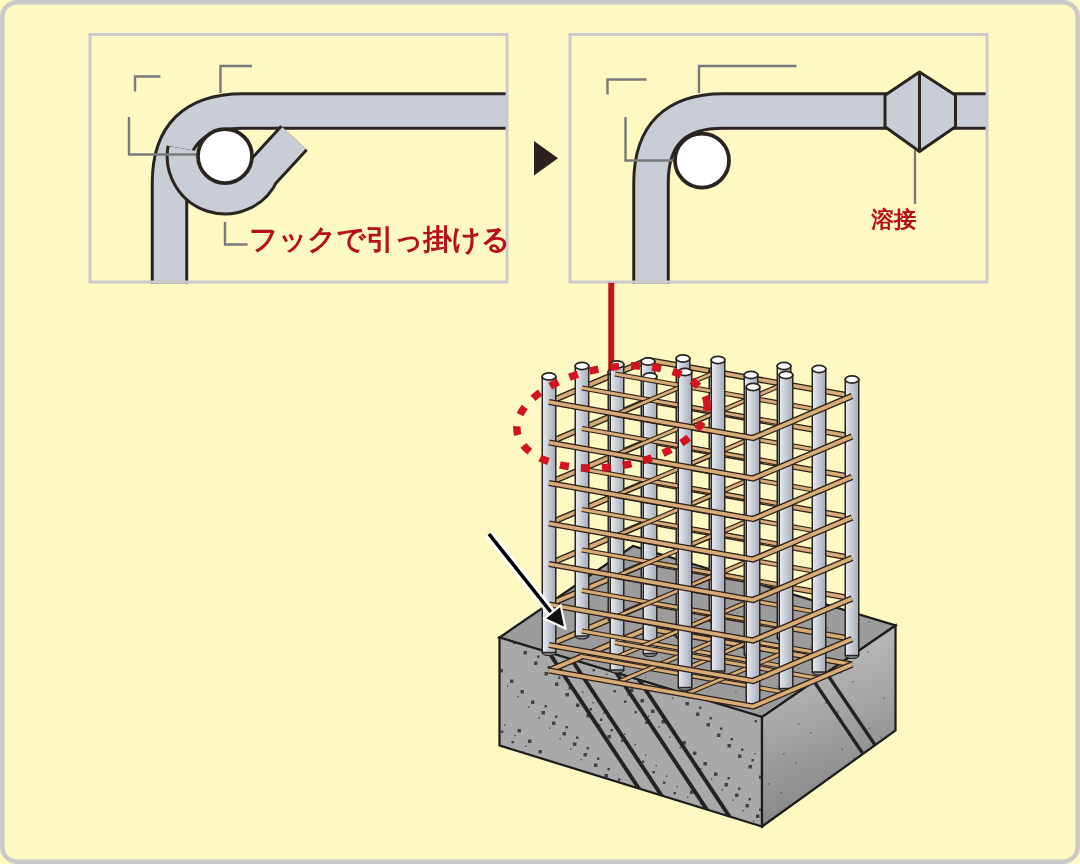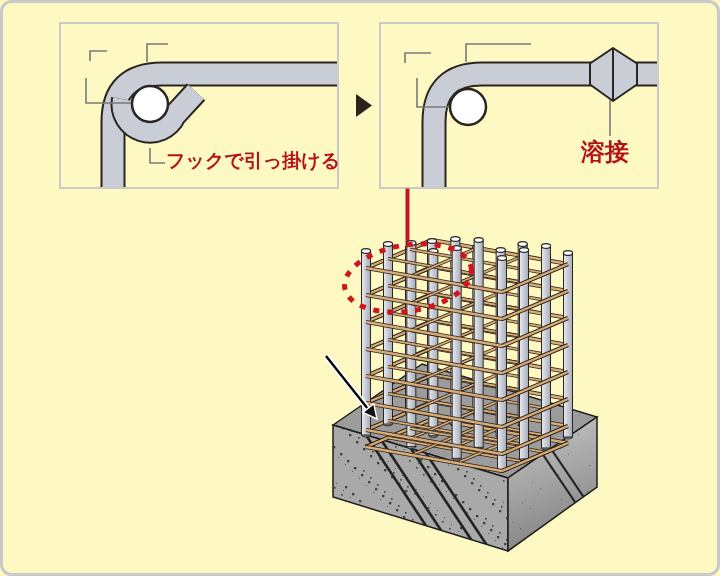--- a/index.html
+++ b/index.html
@@ -2,21 +2,21 @@
 <html><head>
 <meta charset="utf-8">
 <style>
   html,body{margin:0;padding:0;background:#000;}
   .canvas{position:relative;width:720px;height:576px;background:#fef9c3;overflow:hidden;
           font-family:"Liberation Serif", serif;}
   .canvas svg{position:absolute;left:0;top:0;}
   .label{position:absolute;white-space:nowrap;line-height:1.1;}
   .label.red{font-weight:bold;}
   .label.hook{left:166px;top:151px;font-size:19px;}
-  .label.weld{left:581px;top:139px;font-size:24px;text-align:center;}
+  .label.weld{left:581px;top:139px;font-size:15px;text-align:center;}
   .label.gold{left:470px;top:192px;font-size:25px;letter-spacing:1px;}
 </style>
 </head>
 <body>
 
 <div class="canvas">
   <svg id="scene" width="720" height="576" viewBox="0 0 720 576">
       <defs>
         <linearGradient id="barGrad" x1="0" y1="0" x2="1" y2="0">
           <stop offset="0%" stop-color="#e9ecf1"></stop>

